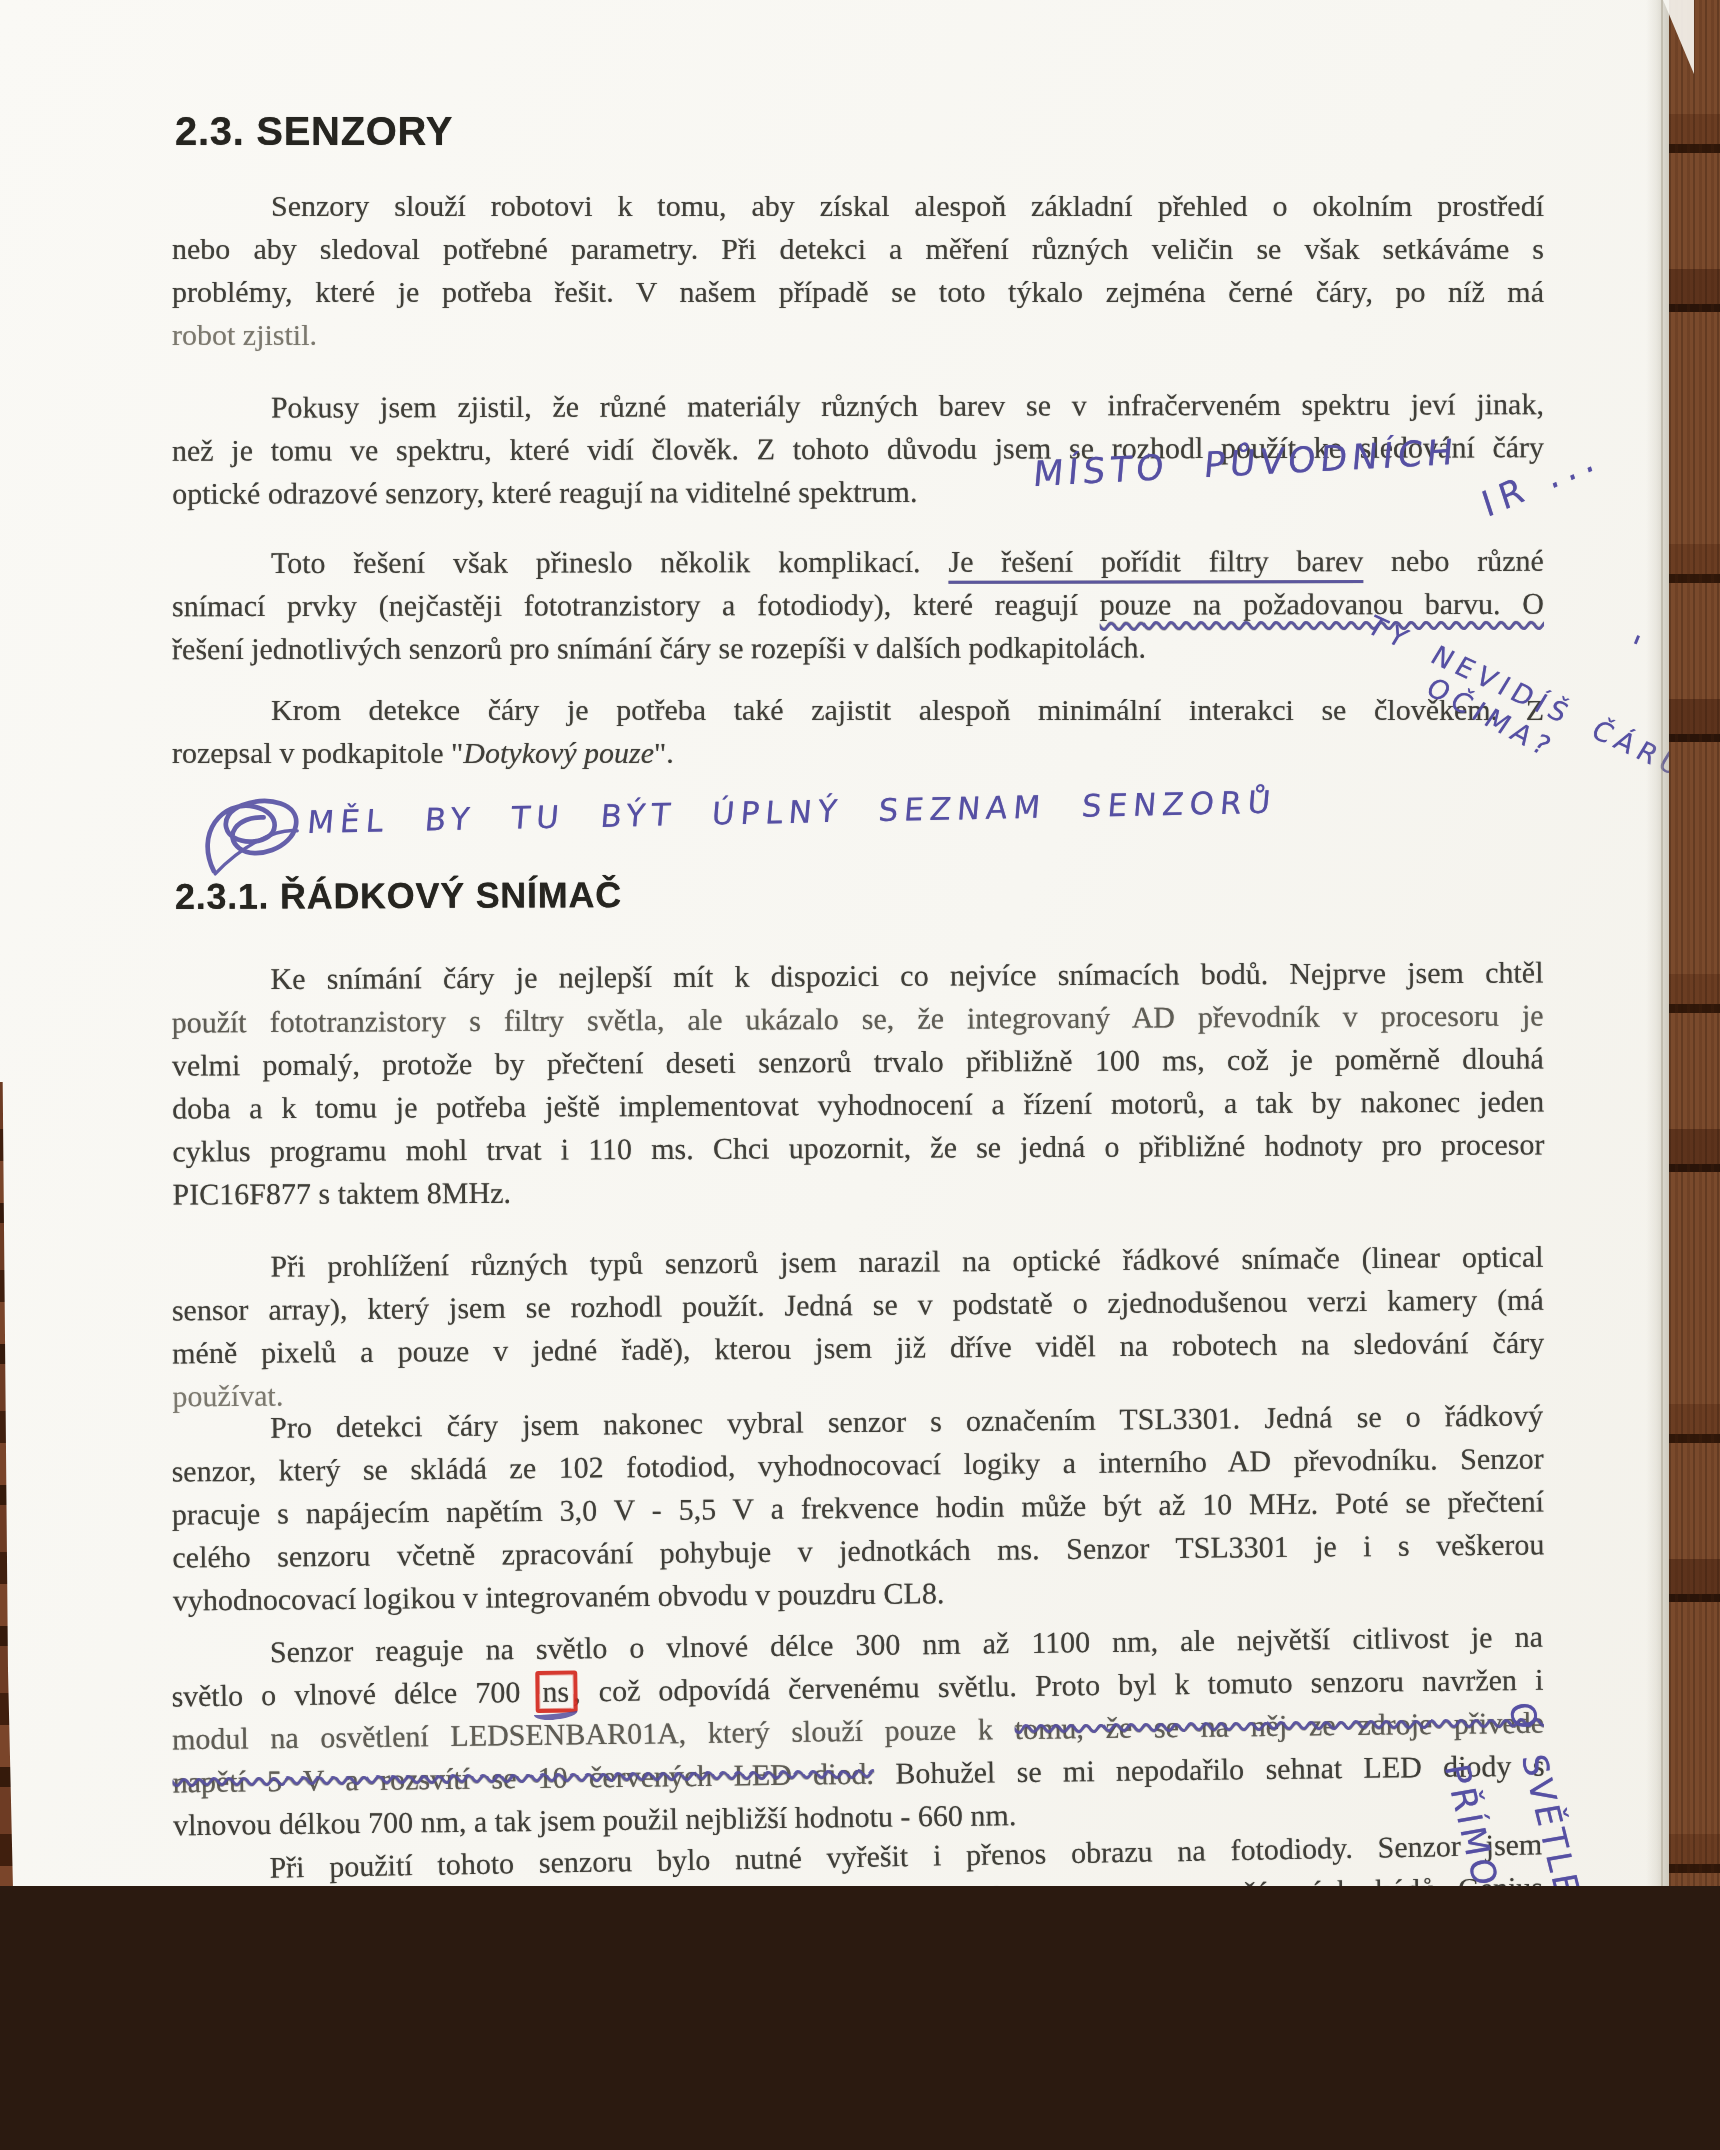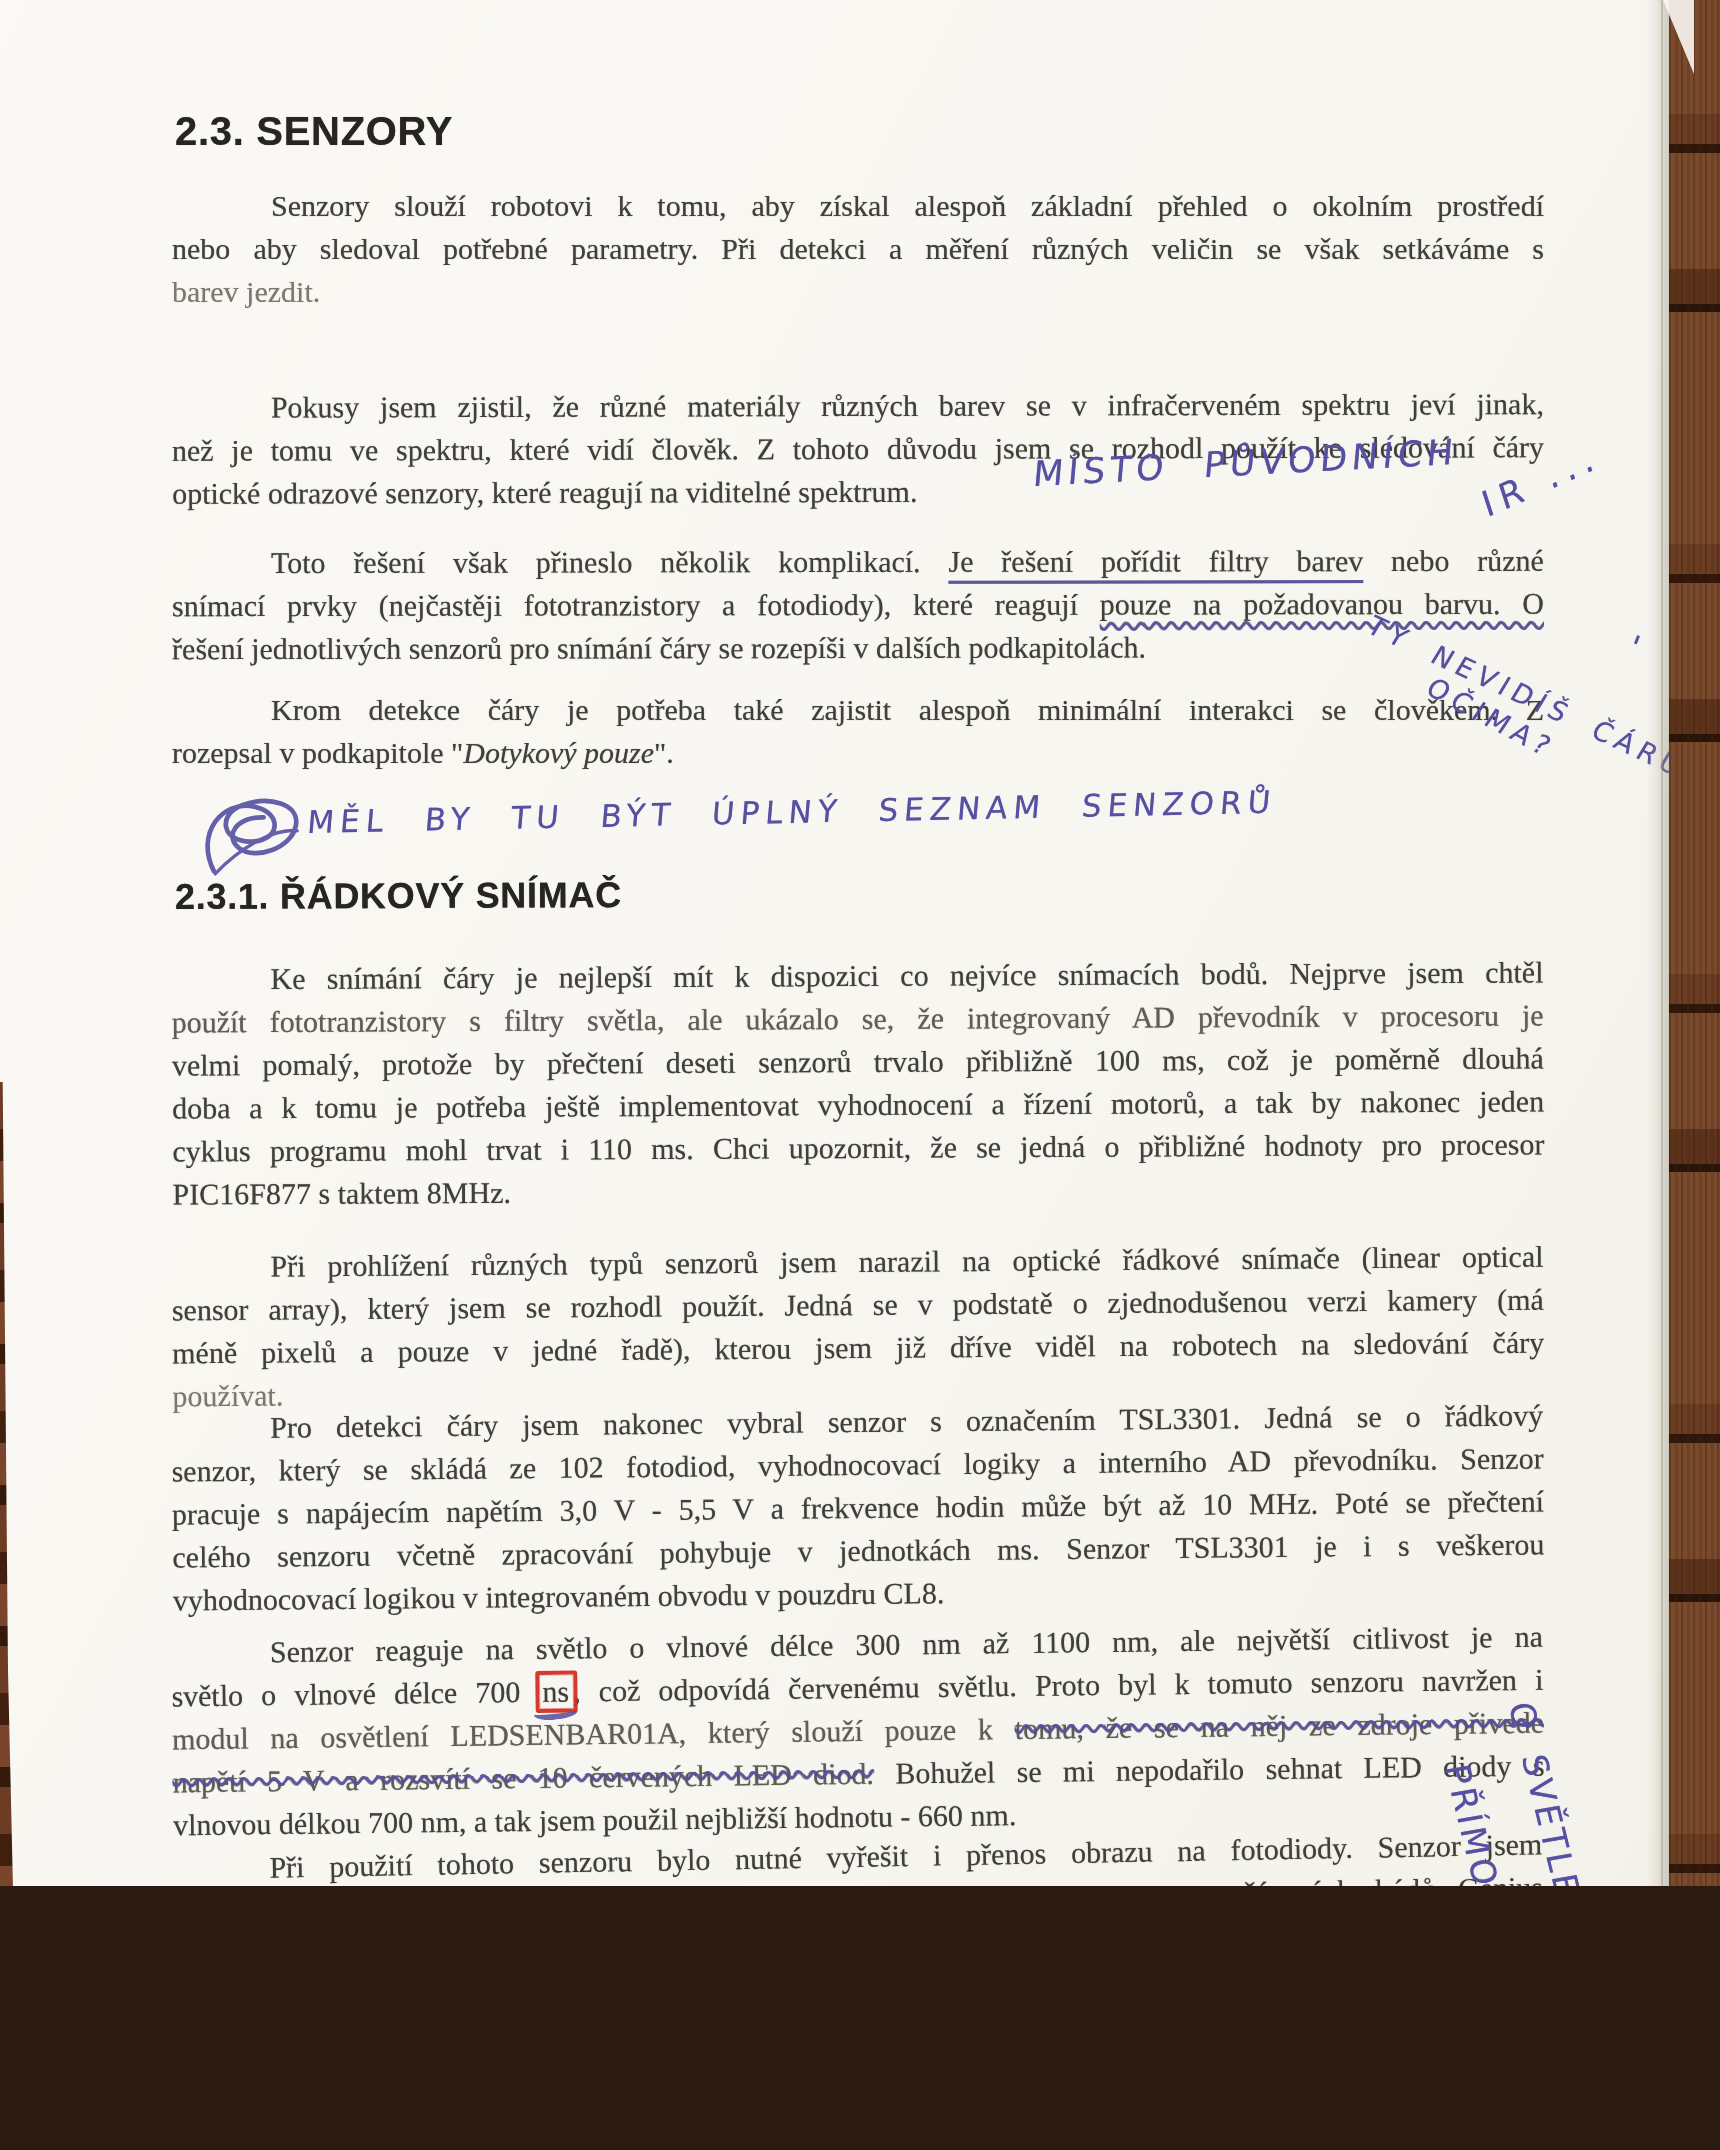--- a/index.html
+++ b/index.html
@@ -69,21 +69,22 @@
 </head>
 <body>
 
 <div class="sheet">
 
   <h1 class="doc">2.3. SENZORY</h1>
 
   <div class="para" style="top:186px;">
     <div class="line indent">Senzory slouží robotovi k tomu, aby získal alespoň základní přehled o okolním prostředí</div>
     <div class="line">nebo aby sledoval potřebné parametry. Při detekci a měření různých veličin se však setkáváme s</div>
-    <div class="line short fade">barev jezdit.</div>
+    <div class="line">problémy, které je potřeba řešit. V našem případě se toto týkalo zejména černé čáry, po níž má</div>
+    <div class="line short fade">robot zjistil.</div>
   </div>
 
   <div class="para" style="top:386px;transform:rotate(-0.15deg);">
     <div class="line indent">Pokusy jsem zjistil, že různé materiály různých barev se v infračerveném spektru jeví jinak,</div>
     <div class="line">než je tomu ve spektru, které vidí člověk. Z tohoto důvodu jsem se rozhodl použít ke sledování čáry</div>
     <div class="line short">optické odrazové senzory, které reagují na viditelné spektrum.</div>
   </div>
 
   <div class="para" style="top:542px;transform:rotate(-0.1deg);">
     <div class="line indent"><span>Toto řešení však přineslo několik komplikací. </span><span class="u-ink">Je řešení pořídit filtry barev</span><span> nebo různé</span></div>

